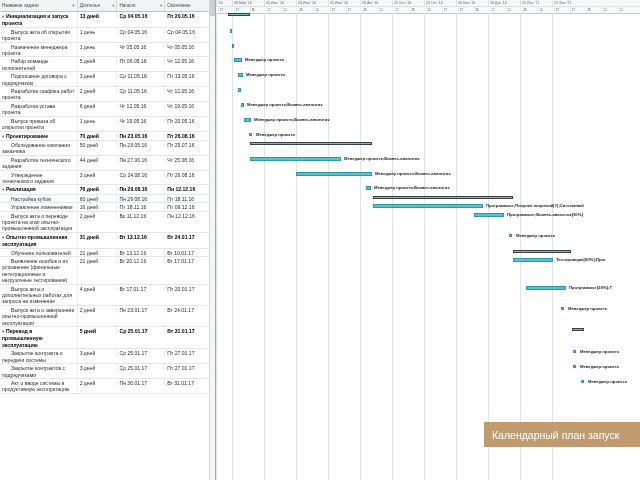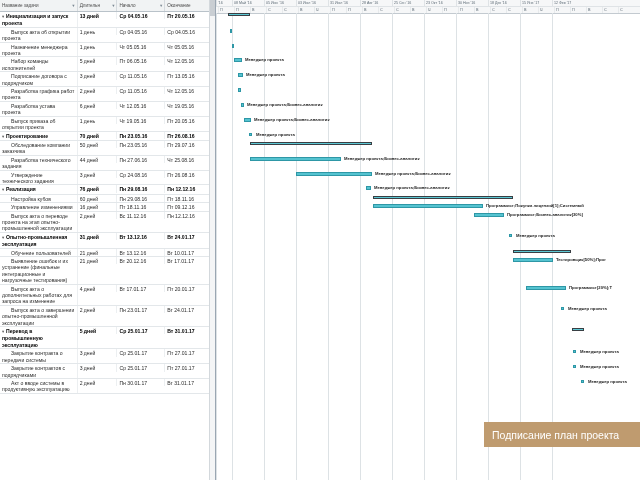--- a/index.html
+++ b/index.html
@@ -340,17 +340,17 @@
         <div class="blabel" style="left: 352px; top: 293px;">Менеджер проекта</div>
         <div class="bar sum" style="left: 356px; top: 315px; width: 12px;"></div>
         <div class="bar mile" style="left: 357px; top: 337px;"></div>
         <div class="blabel" style="left: 364px; top: 336px;">Менеджер проекта</div>
         <div class="bar mile" style="left: 357px; top: 352px;"></div>
         <div class="blabel" style="left: 364px; top: 351px;">Менеджер проекта</div>
         <div class="bar mile" style="left: 365px; top: 367px;"></div>
         <div class="blabel" style="left: 372px; top: 366px;">Менеджер проекта</div>
       </div>
     <div class="caption">
-      <span>Подписание план проекта</span>
+      <span>Календарный план запуск</span>
     </div>
   </div>
 
 </div>
 
 </body></html>

